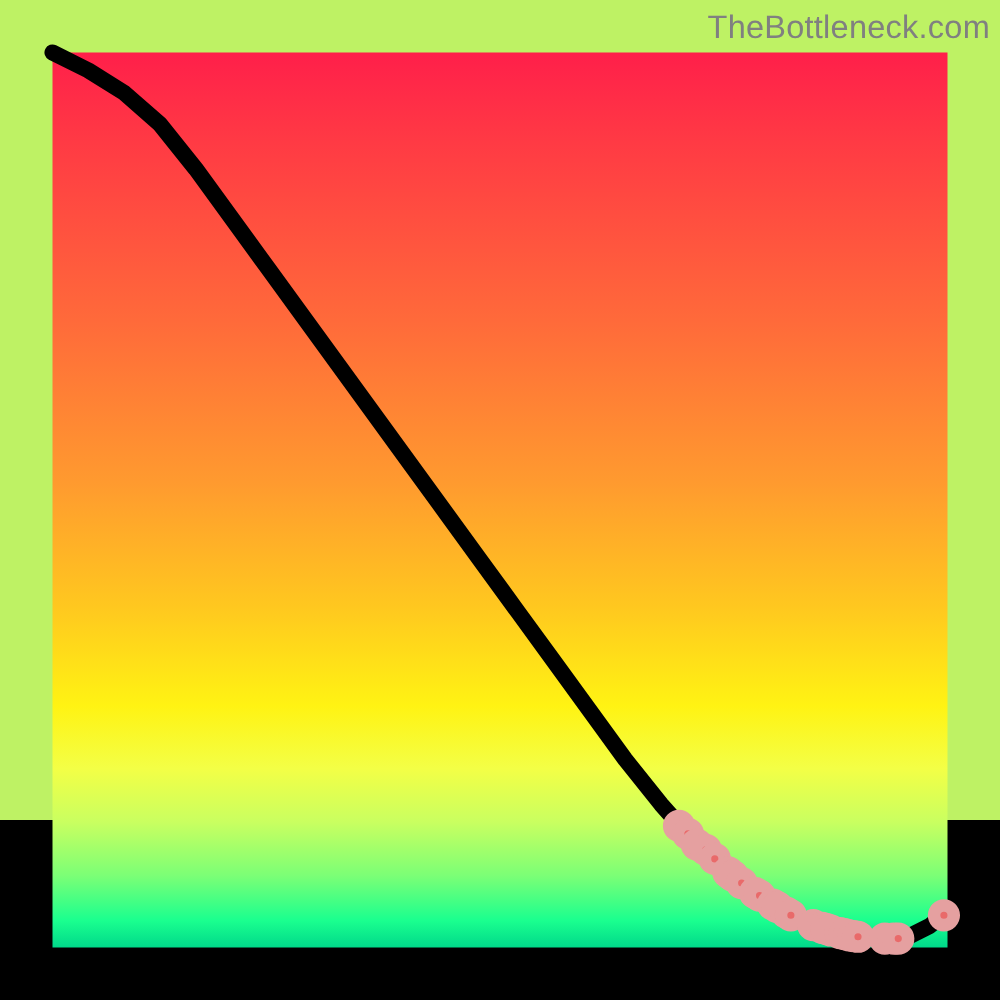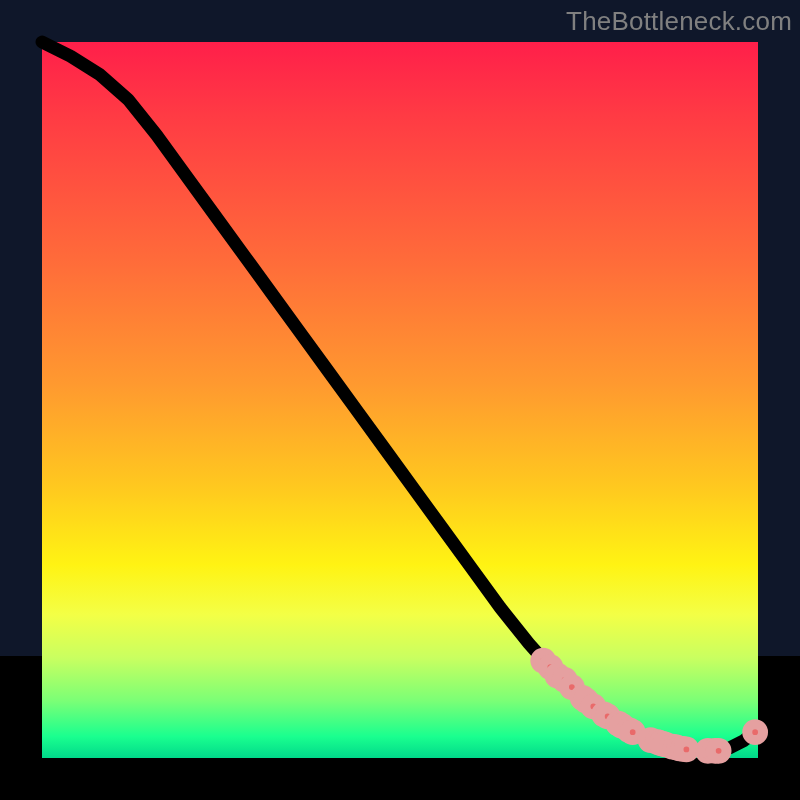--- a/index.html
+++ b/index.html
@@ -8,21 +8,21 @@
     width: 800px;
     height: 800px;
     background: #000;
     overflow: hidden;
     font-family: -apple-system, BlinkMacSystemFont, "Segoe UI", Arial, sans-serif;
   }
   .frame {
     position: relative;
     width: 800px;
     height: 656px;
-    background: #0f172a;
+    background: #bef264;
   }
   .watermark {
     position: absolute;
     top: 6px;
     right: 8px;
     color: #808080;
     font-size: 26px;
     font-weight: 400;
     letter-spacing: 0.2px;
   }

